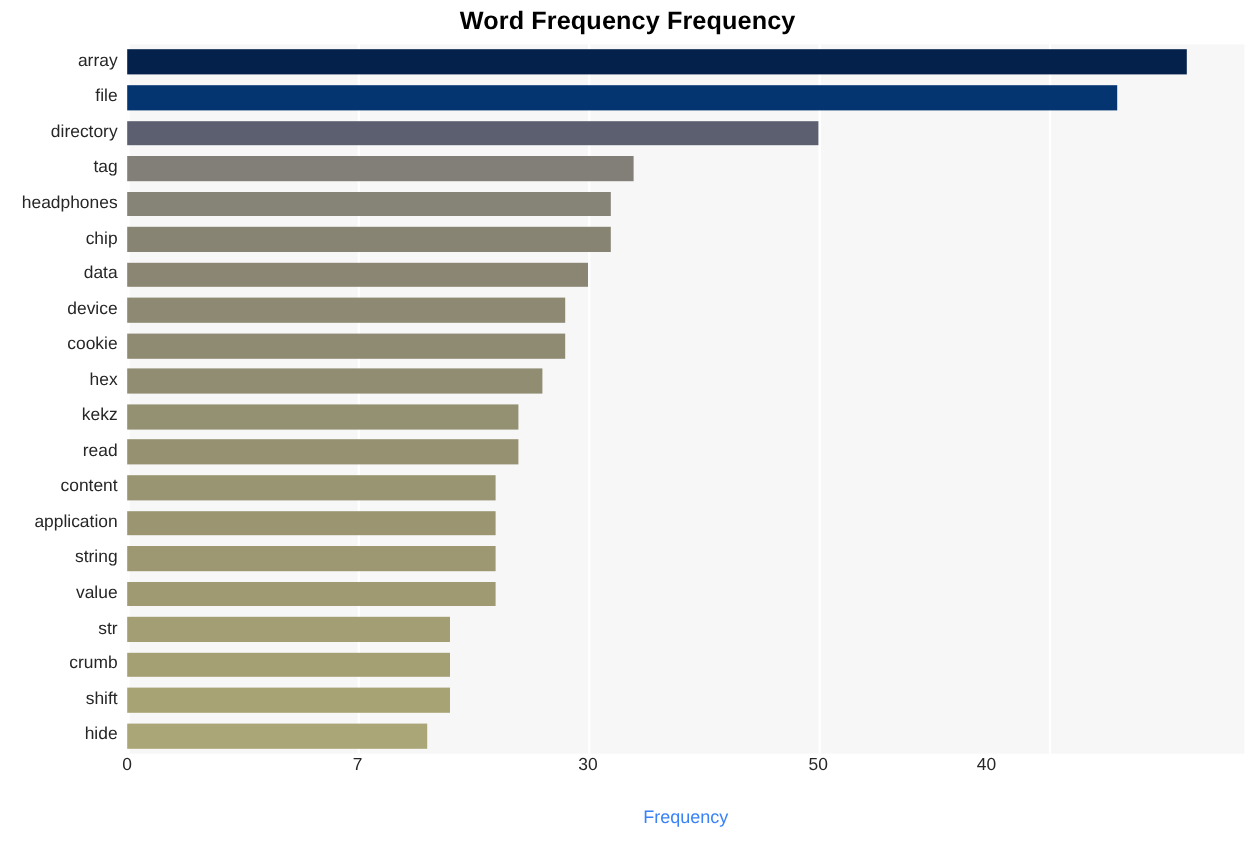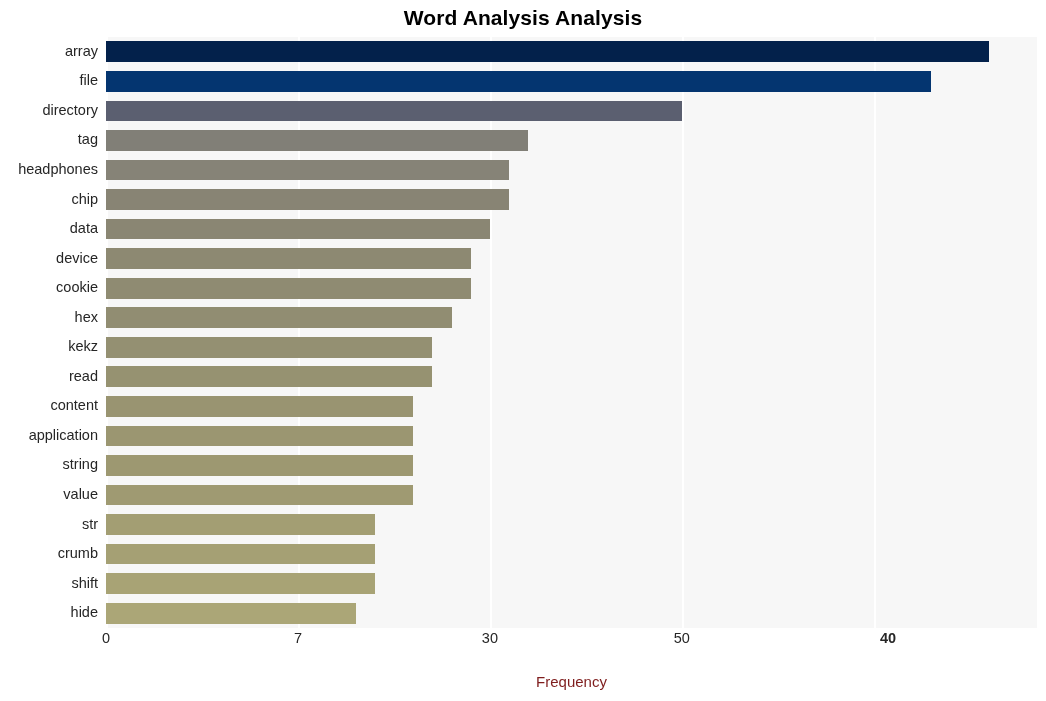--- a/index.html
+++ b/index.html
@@ -104,29 +104,29 @@
     color: #262626;
   }
 
   #x-axis-label {
     position: absolute;
     left: 106px;
     top: 673px;
     width: 931px;
     text-align: center;
     font-size: 15px;
-    color: #7f1d1d;
+    color: #3b82f6;
   }
 </style>
 </head>
 <body>
 
 <div id="figure">
 
-  <div id="chart-title">Word Analysis Analysis</div>
+  <div id="chart-title">Word Frequency Frequency</div>
 
   <div id="plot-area">
     <div id="gridlines">
         <div class="gridline-v" style="left: 0px;"></div>
         <div class="gridline-v" style="left: 191.959px;"></div>
         <div class="gridline-v" style="left: 383.918px;"></div>
         <div class="gridline-v" style="left: 575.876px;"></div>
         <div class="gridline-v" style="left: 767.835px;"></div>
       </div>
     <div class="bars-layer" id="bars-layer">
@@ -214,18 +214,18 @@
       <div class="ytick" style="top: 508.125px; padding-right: 8px;">crumb</div>
       <div class="ytick" style="top: 537.675px; padding-right: 8px;">shift</div>
       <div class="ytick" style="top: 567.225px; padding-right: 8px;">hide</div>
     </div>
 
   <div id="x-ticks">
       <div class="xtick" style="left: 106px;">0</div>
       <div class="xtick" style="left: 297.959px;">7</div>
       <div class="xtick" style="left: 489.918px;">30</div>
       <div class="xtick" style="left: 681.876px;">50</div>
-      <div class="xtick" style="left: 888px; font-weight: bold;">40</div>
+      <div class="xtick" style="left: 822px;">40</div>
     </div>
 
   <div id="x-axis-label">Frequency</div>
 
 </div>
 
 </body></html>

